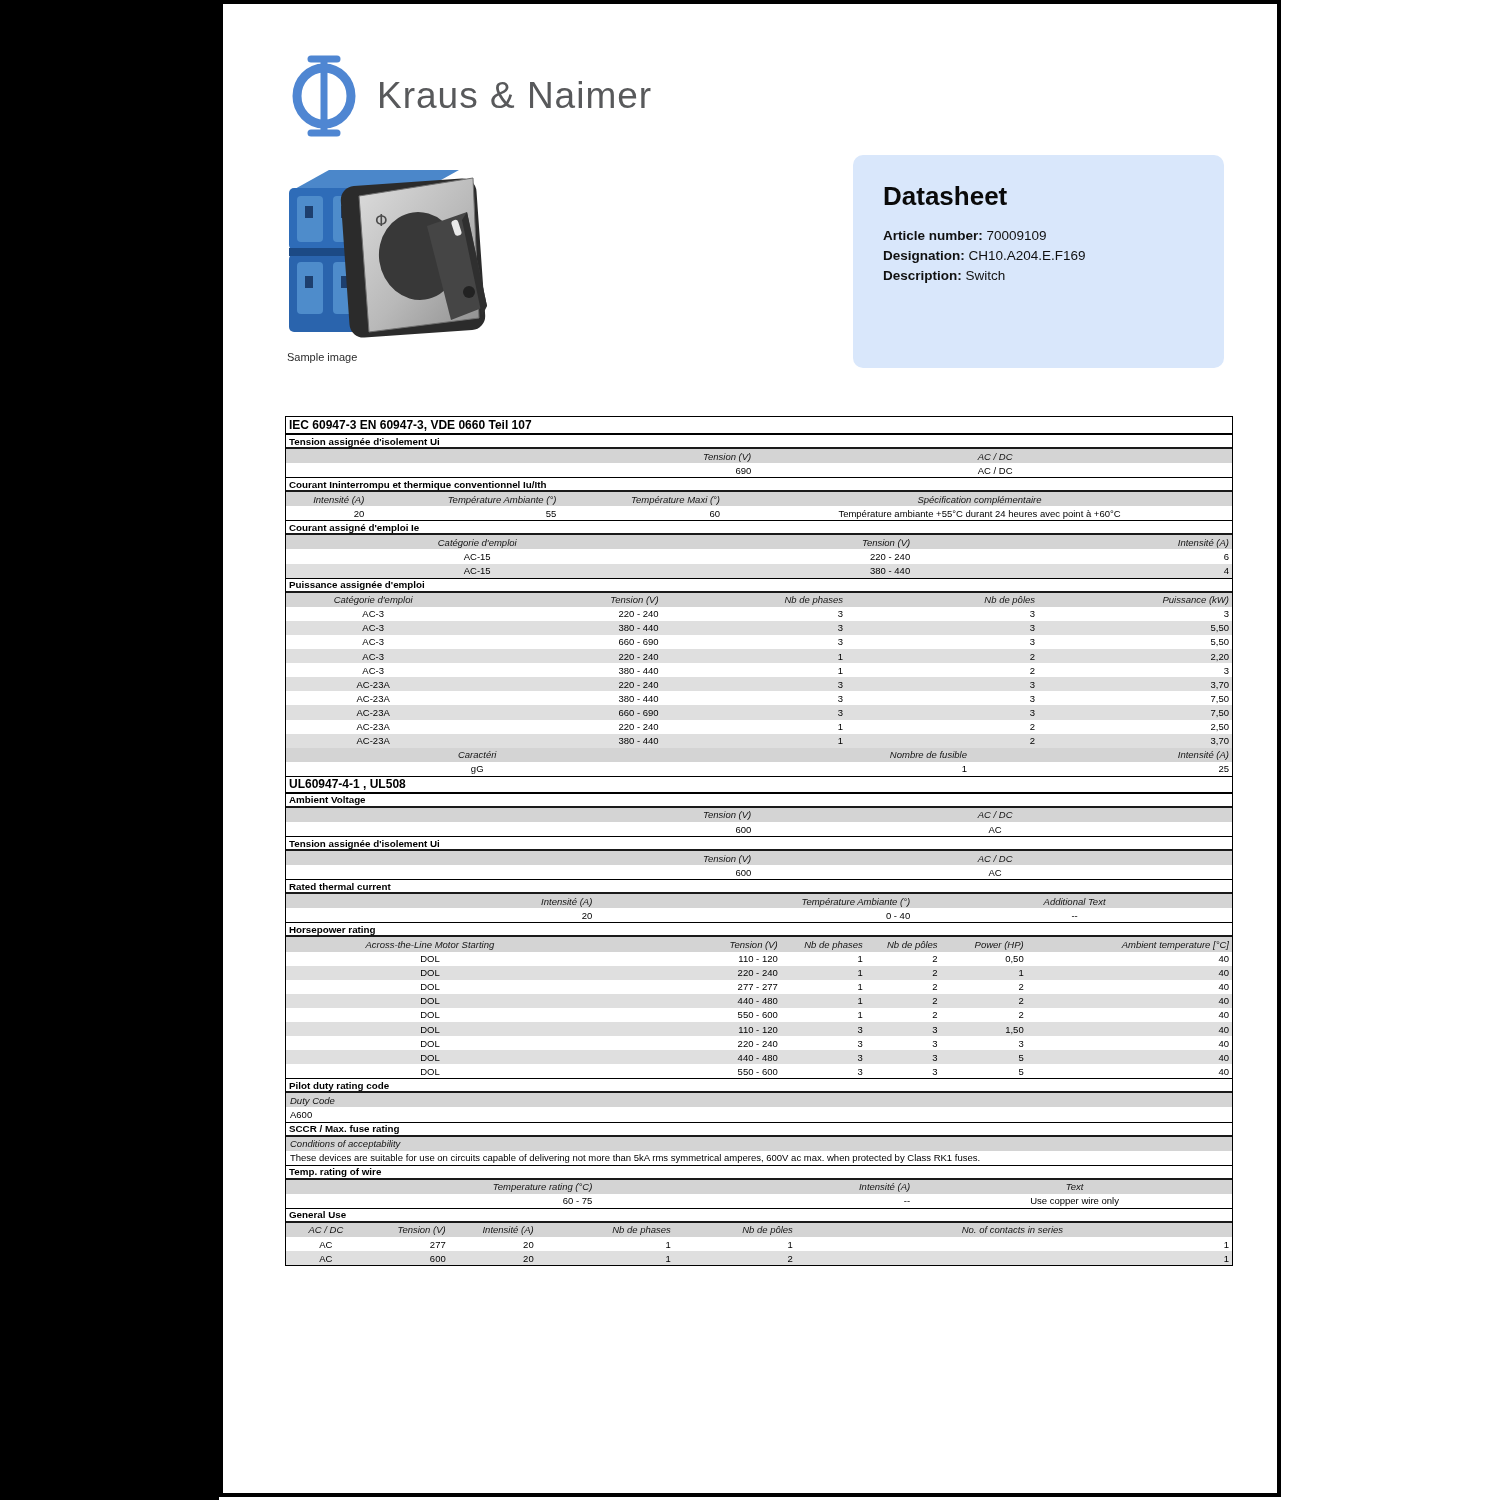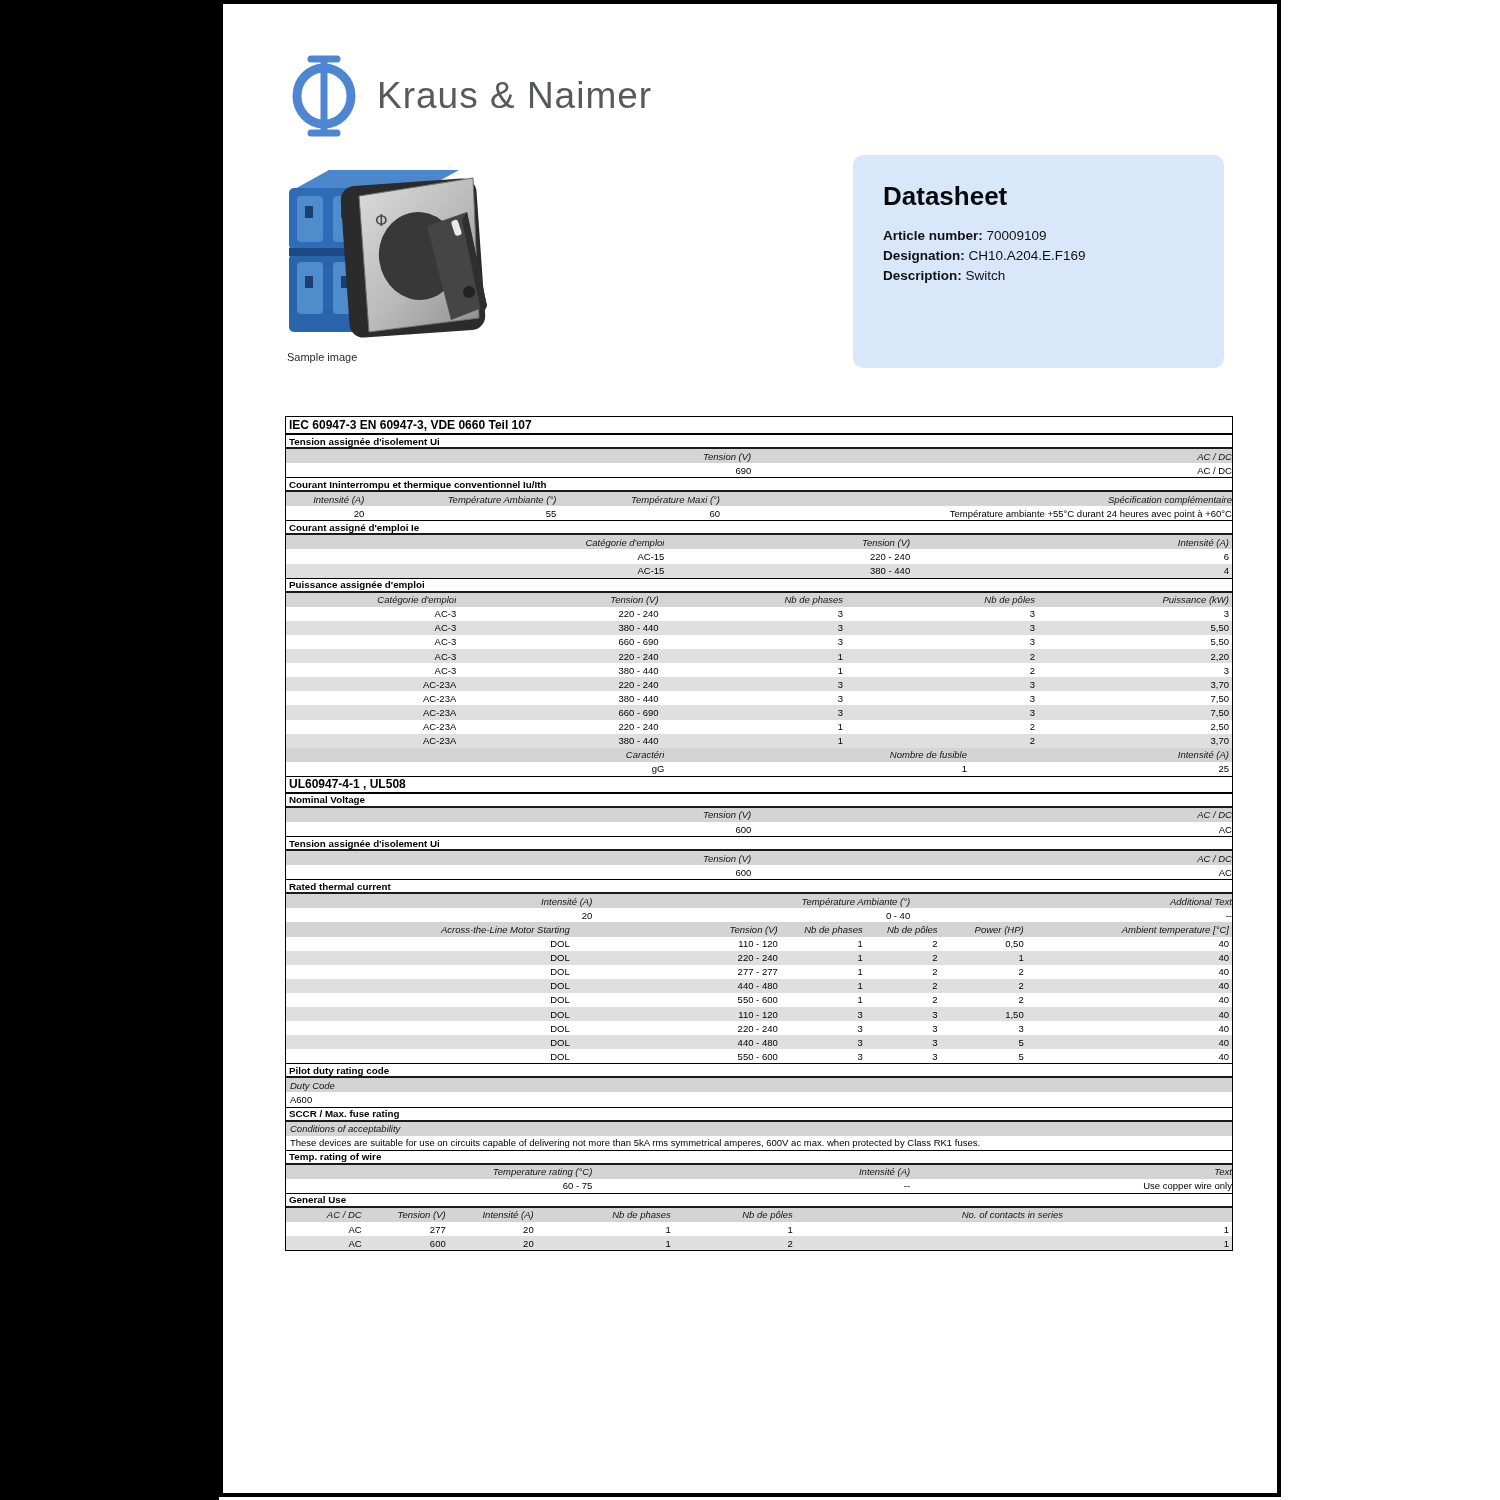--- a/index.html
+++ b/index.html
@@ -38,21 +38,21 @@
   }
   .t-row{display:flex;align-items:center;height:14.1px;font-size:9.5px;box-sizing:border-box;overflow:hidden;}
   .t-row.m{height:17px;font-size:12px;font-weight:bold;padding-left:3px;border-top:1px solid #000;border-bottom:1.5px solid #000;}
   .t-row.s{height:15px;font-size:9.8px;font-weight:bold;padding-left:3px;border-top:1px solid #000;border-bottom:2px solid #1a1a1a;}
   .t-row.h{font-style:italic;color:#141414;}
   .t-row.hx{font-style:italic;color:#141414;padding-left:4px;}
   .t-row.x{padding-left:4px;}
   .t-row:first-child{border-top:none;}
   .c{box-sizing:border-box;white-space:nowrap;overflow:hidden;}
   .c.r{text-align:right;padding-right:3px;}
-  .c.l{text-align:right;padding-left:4px;}
+  .c.l{text-align:center;padding-left:4px;}
 
   
   .footer{position:absolute;left:62px;top:1392px;width:946px;height:14px;font-size:9.5px;color:#222;}
   .footer .f-left{position:absolute;left:2px;top:0;}
   .footer .f-center{position:absolute;left:calc(50% + 35px);top:0;transform:translateX(-50%);}
   .footer .f-right{position:absolute;right:0;top:0;white-space:pre;}
 </style>
 </head>
 <body>
 
@@ -243,21 +243,21 @@
           <div class="c l" style="width: 40%;">Caractéri</div>
           <div class="c r" style="width: 32.3%;">Nombre de fusible</div>
           <div class="c r" style="width: 27.7%;">Intensité (A)</div>
         </div>
         <div class="t-row d">
           <div class="c l" style="width: 40%;">gG</div>
           <div class="c r" style="width: 32.3%;">1</div>
           <div class="c r" style="width: 27.7%;">25</div>
         </div>
         <div class="t-row m">UL60947-4-1 , UL508</div>
-        <div class="t-row s">Nominal Voltage</div>
+        <div class="t-row s">Ambient Voltage</div>
         <div class="t-row h" style="background: rgb(212, 212, 212);">
           <div class="c r" style="width: 49.5%;">Tension (V)</div>
           <div class="c l" style="width: 50.5%;">AC / DC</div>
         </div>
         <div class="t-row d">
           <div class="c r" style="width: 49.5%;">600</div>
           <div class="c l" style="width: 50.5%;">AC</div>
         </div>
         <div class="t-row s">Tension assignée d'isolement Ui</div>
         <div class="t-row h" style="background: rgb(212, 212, 212);">
@@ -272,20 +272,21 @@
         <div class="t-row h" style="background: rgb(212, 212, 212);">
           <div class="c r" style="width: 32.7%;">Intensité (A)</div>
           <div class="c r" style="width: 33.6%;">Température Ambiante (°)</div>
           <div class="c l" style="width: 33.7%;">Additional Text</div>
         </div>
         <div class="t-row d">
           <div class="c r" style="width: 32.7%;">20</div>
           <div class="c r" style="width: 33.6%;">0 - 40</div>
           <div class="c l" style="width: 33.7%;">--</div>
         </div>
+        <div class="t-row s">Horsepower rating</div>
         <div class="t-row h" style="background: rgb(212, 212, 212);">
           <div class="c l" style="width: 30%;">Across-the-Line Motor Starting</div>
           <div class="c r" style="width: 22.3%;">Tension (V)</div>
           <div class="c r" style="width: 9%;">Nb de phases</div>
           <div class="c r" style="width: 7.9%;">Nb de pôles</div>
           <div class="c r" style="width: 9.1%;">Power (HP)</div>
           <div class="c r" style="width: 21.7%;">Ambient temperature [°C]</div>
         </div>
         <div class="t-row d">
           <div class="c l" style="width: 30%;">DOL</div>

